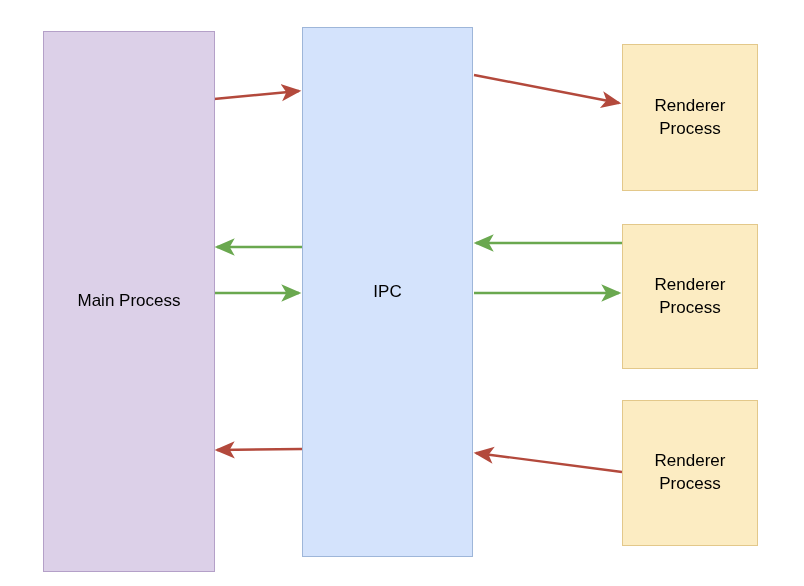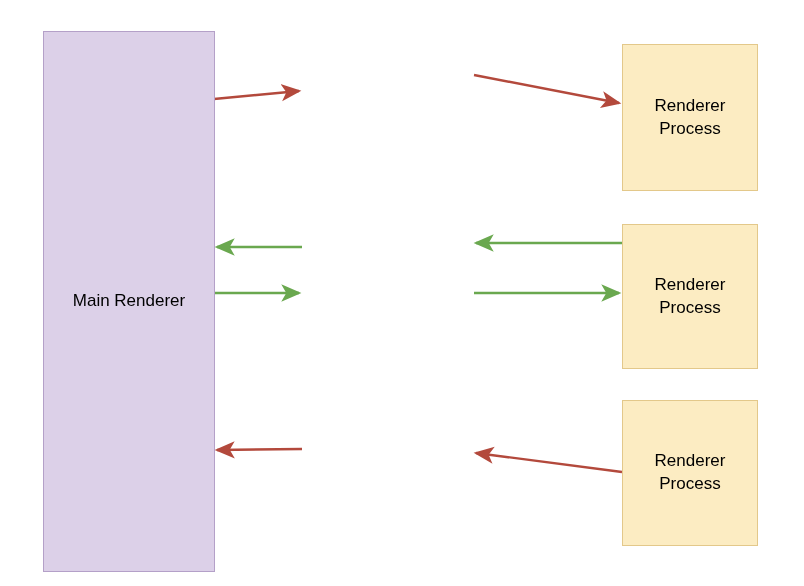--- a/index.html
+++ b/index.html
@@ -96,23 +96,26 @@
     <line x1="215" y1="293" x2="299" y2="293" stroke="#6AA84F" stroke-width="2.4" marker-end="url(#arrow-green)"></line>
 
     <line x1="474" y1="293" x2="619" y2="293" stroke="#6AA84F" stroke-width="2.4" marker-end="url(#arrow-green)"></line>
 
     <line x1="302" y1="449" x2="217" y2="450" stroke="#B3493C" stroke-width="2.4" marker-end="url(#arrow-red)"></line>
 
     <line x1="622" y1="472" x2="476" y2="453" stroke="#B3493C" stroke-width="2.4" marker-end="url(#arrow-red)"></line>
   </svg>
 
   <div class="node" id="node-main">
-    <span class="node-label">Main Renderer</span>
+    <span class="node-label">Main Process</span>
   </div>
 
+  <div class="node" id="node-ipc">
+    <span class="node-label">IPC</span>
+  </div>
 
   <div class="node node-renderer" id="node-renderer-1">
     <span class="node-label">Renderer
 Process</span>
   </div>
 
   <div class="node node-renderer" id="node-renderer-2">
     <span class="node-label">Renderer
 Process</span>
   </div>

